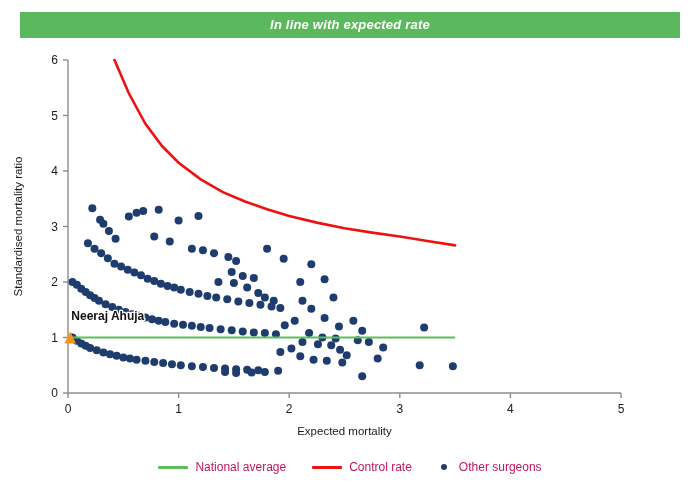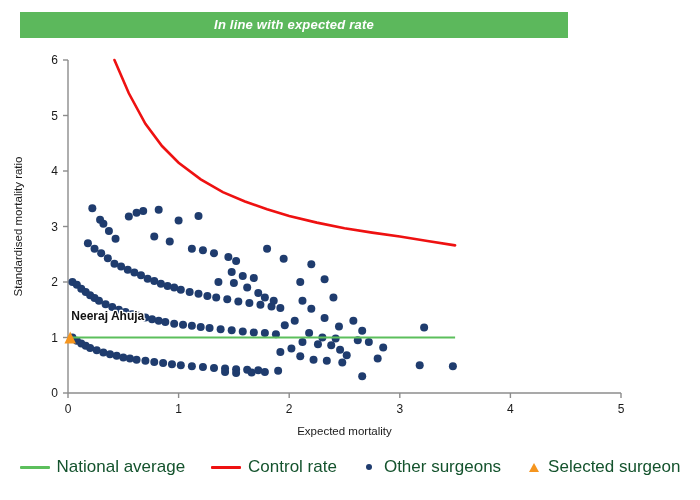--- a/index.html
+++ b/index.html
@@ -17,21 +17,21 @@
   #root {
     position: relative;
     width: 700px;
     height: 500px;
     box-sizing: border-box;
   }
   .banner {
     position: absolute;
     left: 20px;
     top: 12px;
-    width: 548px;
+    width: 660px;
     height: 26px;
     background: #5cb85c;
     color: #ffffff;
     font-style: italic;
     font-weight: bold;
     font-size: 13px;
     line-height: 26px;
     text-align: center;
     letter-spacing: 0.2px;
   }
@@ -99,22 +99,22 @@
     height: 34px;
     display: flex;
     align-items: center;
     justify-content: center;
     gap: 26px;
   }
   .legend-item {
     display: flex;
     align-items: center;
     gap: 7px;
-    font-size: 17px;
-    color: #14532d;
+    font-size: 12px;
+    color: #be185d;
   }
   .lg-swatch {
     width: 30px;
     height: 12px;
     display: inline-block;
     position: relative;
   }
   .lg-swatch.line::after {
     content: "";
     position: absolute;
@@ -357,19 +357,15 @@
         <span>National average</span>
       </div>
       <div class="legend-item">
         <span class="lg-swatch line red"></span>
         <span>Control rate</span>
       </div>
       <div class="legend-item">
         <span class="lg-swatch dot"></span>
         <span>Other surgeons</span>
       </div>
-      <div class="legend-item">
-        <span class="lg-swatch tri"></span>
-        <span>Selected surgeon</span>
-      </div>
     </div>
 
 </div>
 
 </body></html>

